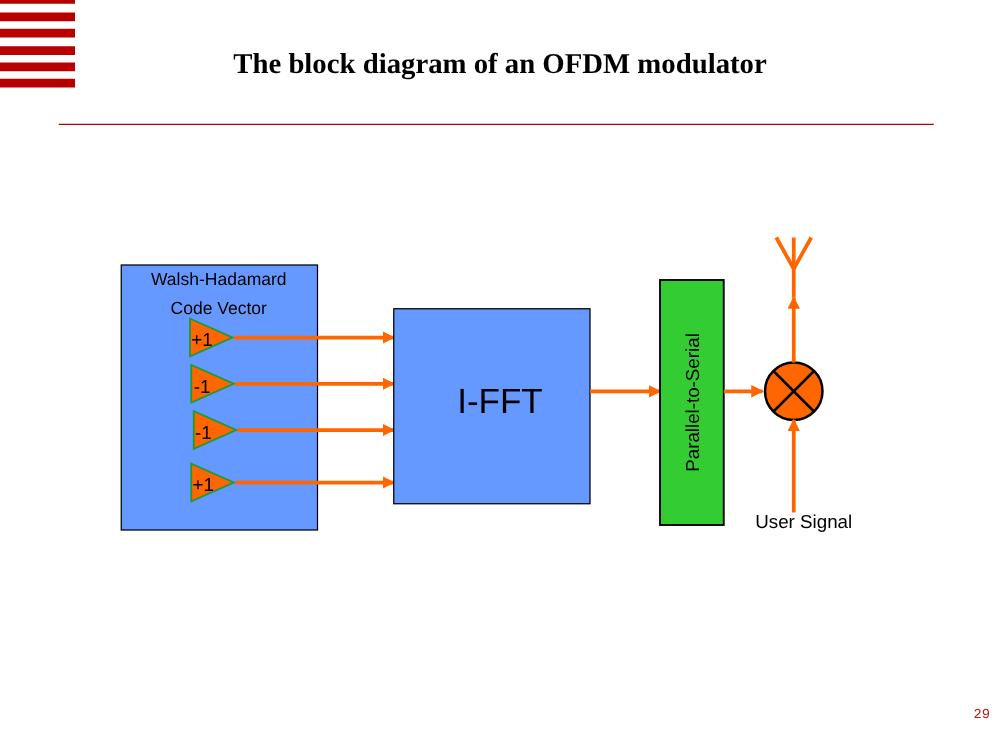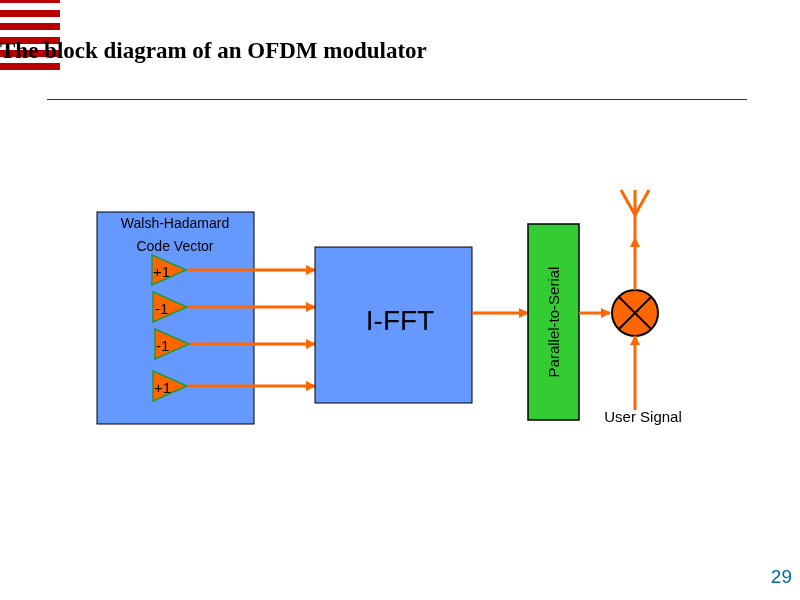--- a/index.html
+++ b/index.html
@@ -1,21 +1,21 @@
 <!DOCTYPE html>
 <html><head>
 <meta charset="utf-8">
 <style>
   html, body { margin:0; padding:0; background:#ffffff; }
   body { width:800px; height:600px; position:relative; overflow:hidden; }
   .stripe { position:absolute; left:0; width:60px; background:#b80000; }
-  .title { position:absolute; left:0; width:800px; top:38px; 
+  .title { position:absolute; left:0; width:800px; top:38px; text-align:center;
            font-family:"Liberation Serif", serif; font-weight:bold; font-size:23px; color:#000; }
   .rule { position:absolute; left:47px; top:99px; width:700px; height:1px; background:#b80000; }
-  .page-num { position:absolute; right:8px; top:566px; font-family:Liberation Sans, sans-serif; font-size:19px; color:#0369a1; }
+  .page-num { position:absolute; right:8px; top:566px; font-family:Liberation Mono, monospace; font-size:11px; color:#b91c1c; }
   svg text { font-family:"Liberation Sans", sans-serif; }
 </style>
 </head>
 <body>
 
 <div>
   <div class="stripe" style="top:0;height:3px"></div>
   <div class="stripe" style="top:10px;height:7px"></div>
   <div class="stripe" style="top:23px;height:7px"></div>
   <div class="stripe" style="top:37px;height:7px"></div>

